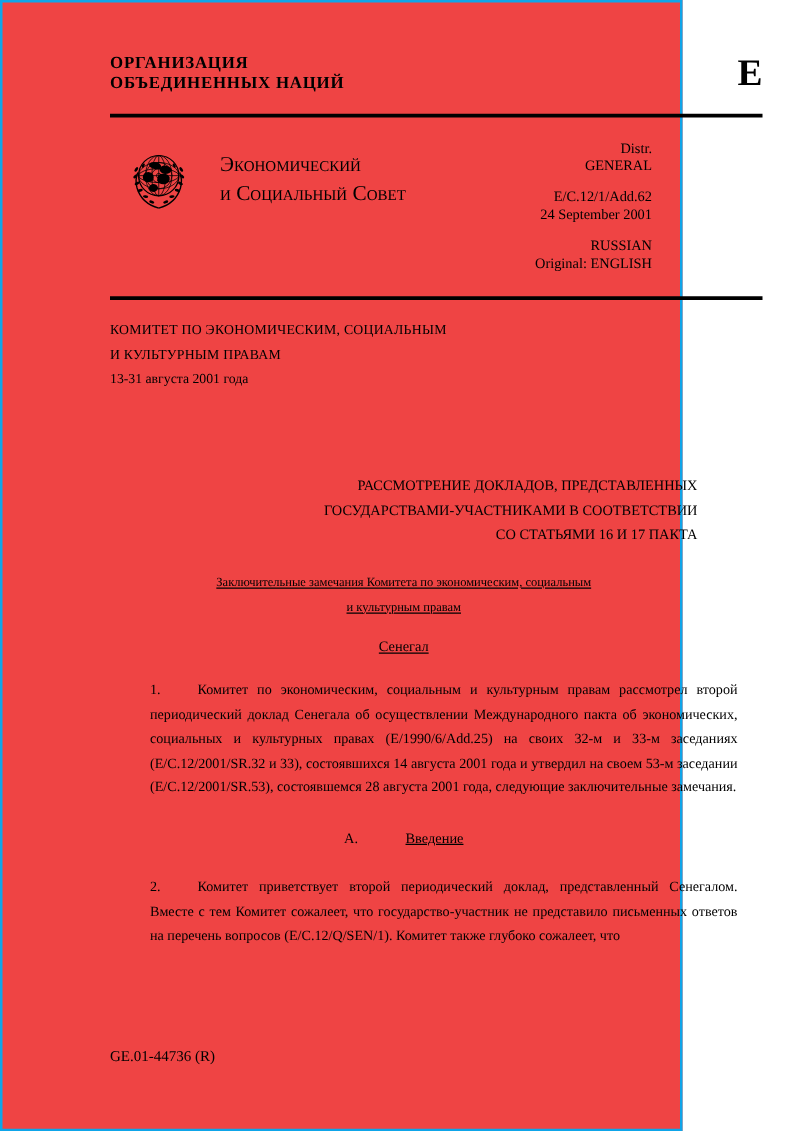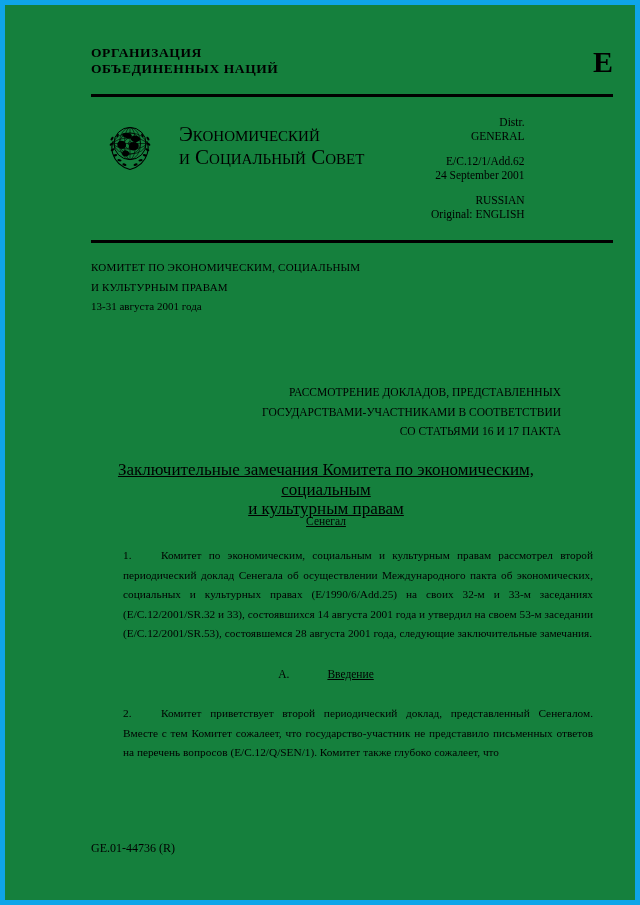--- a/index.html
+++ b/index.html
@@ -12,25 +12,25 @@
     width: 640px;
     height: 905px;
     font-family: "Liberation Serif", "DejaVu Serif", serif;
     color: #000000;
     position: relative;
     overflow: hidden;
   }
   .page {
     position: absolute;
     left: 0; top: 0;
-    width: 640px;
+    width: 546px;
     height: 905px;
-    background: #15803d;
+    background: #ef4444;
     box-sizing: border-box;
-    border: 5px solid #0ea5e9;
+    border: 2px solid #0ea5e9;
   }
 
   
   .masthead {
     position: absolute;
     left: 86px;
     top: 40px;
     width: 522px;
   }
   .org-name {
@@ -73,21 +73,21 @@
     left: 8px;
     top: 6px;
     width: 62px;
     height: 62px;
   }
   .council-title {
     position: absolute;
     left: 88px;
     top: 14px;
     width: 260px;
-    font-size: 21px;
+    font-size: 17px;
     line-height: 23px;
     font-family: "Liberation Serif", "DejaVu Serif", serif;
   }
   .council-title .sc {
     font-variant: small-caps;
   }
   .distr {
     position: absolute;
     left: 340px;
     top: 6px;
@@ -119,21 +119,21 @@
     line-height: 19.5px;
   }
 
   
   .subtitle {
     position: absolute;
     left: 86px;
     top: 455px;
     width: 470px;
     text-align: center;
-    font-size: 17px;
+    font-size: 10px;
     line-height: 19.5px;
   }
   .subtitle span { text-decoration: underline; }
 
   .country {
     position: absolute;
     left: 86px;
     top: 510px;
     width: 470px;
     text-align: center;

